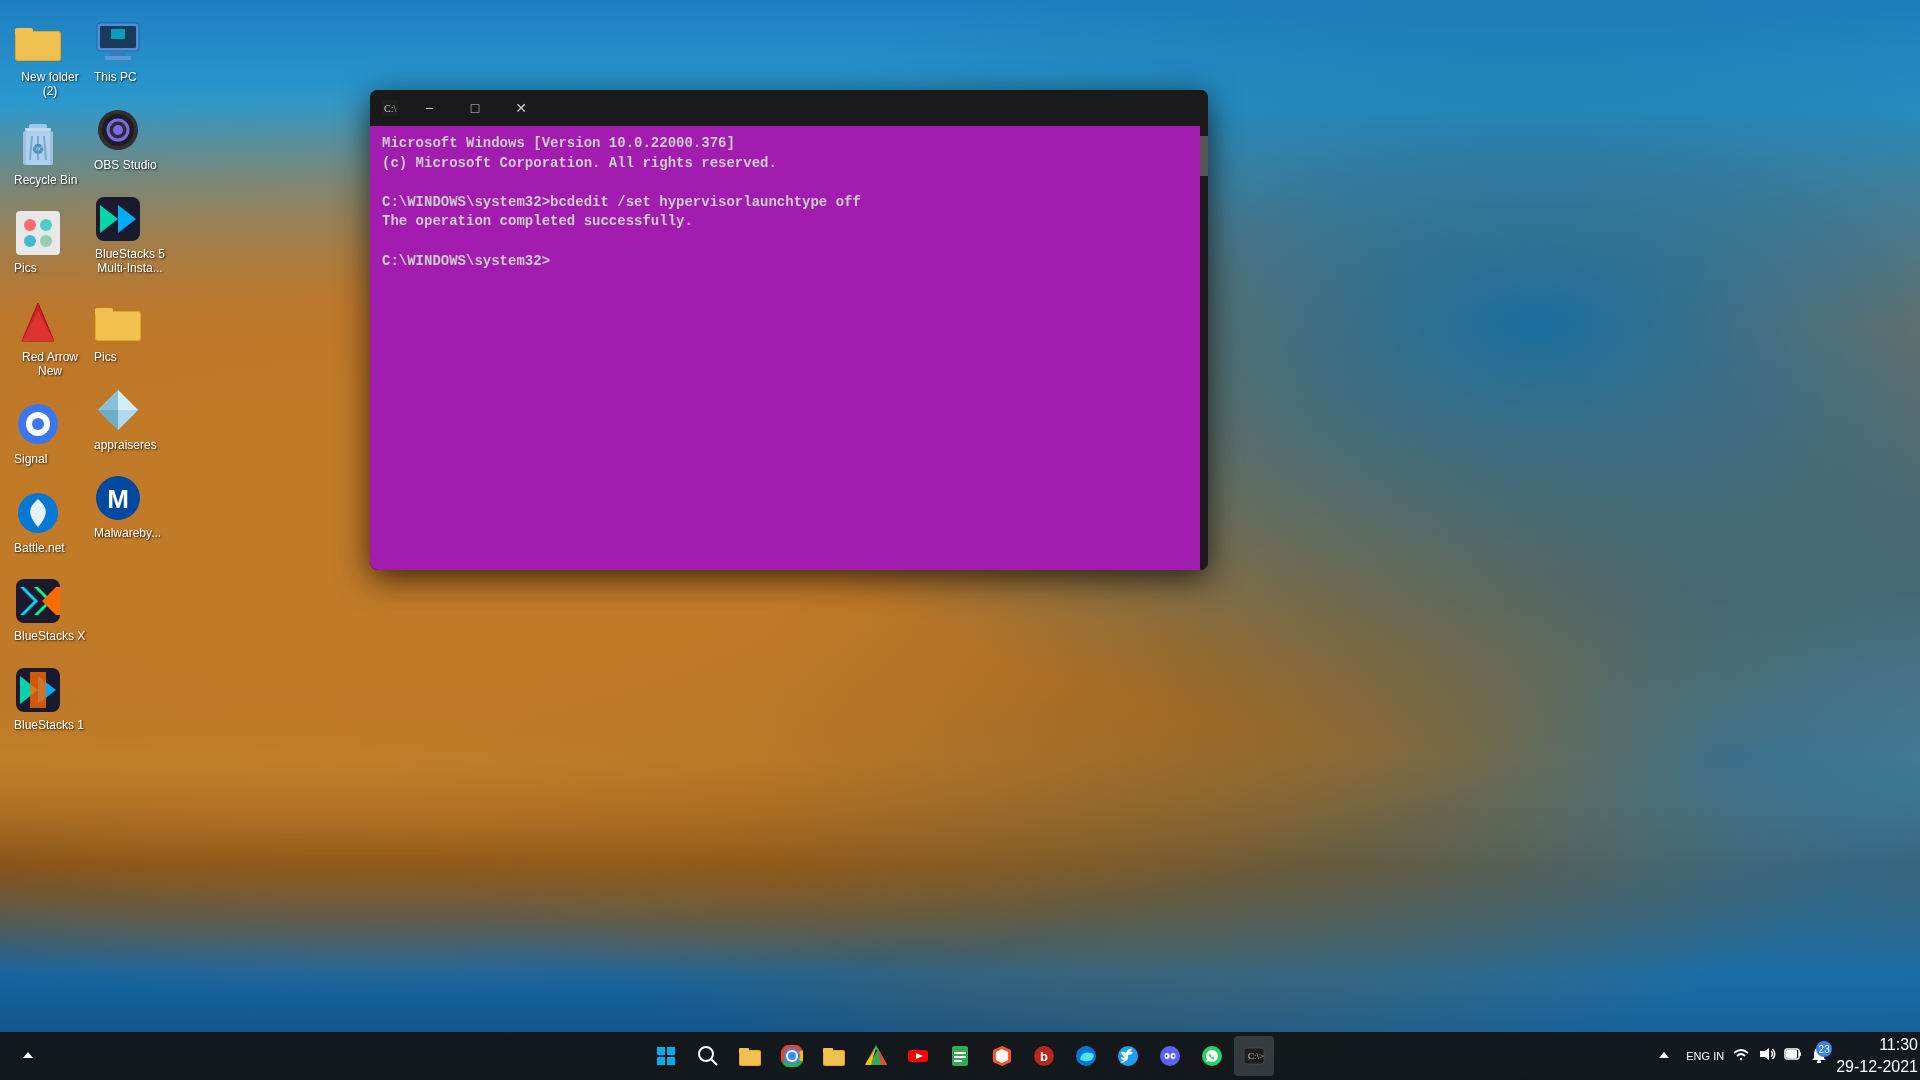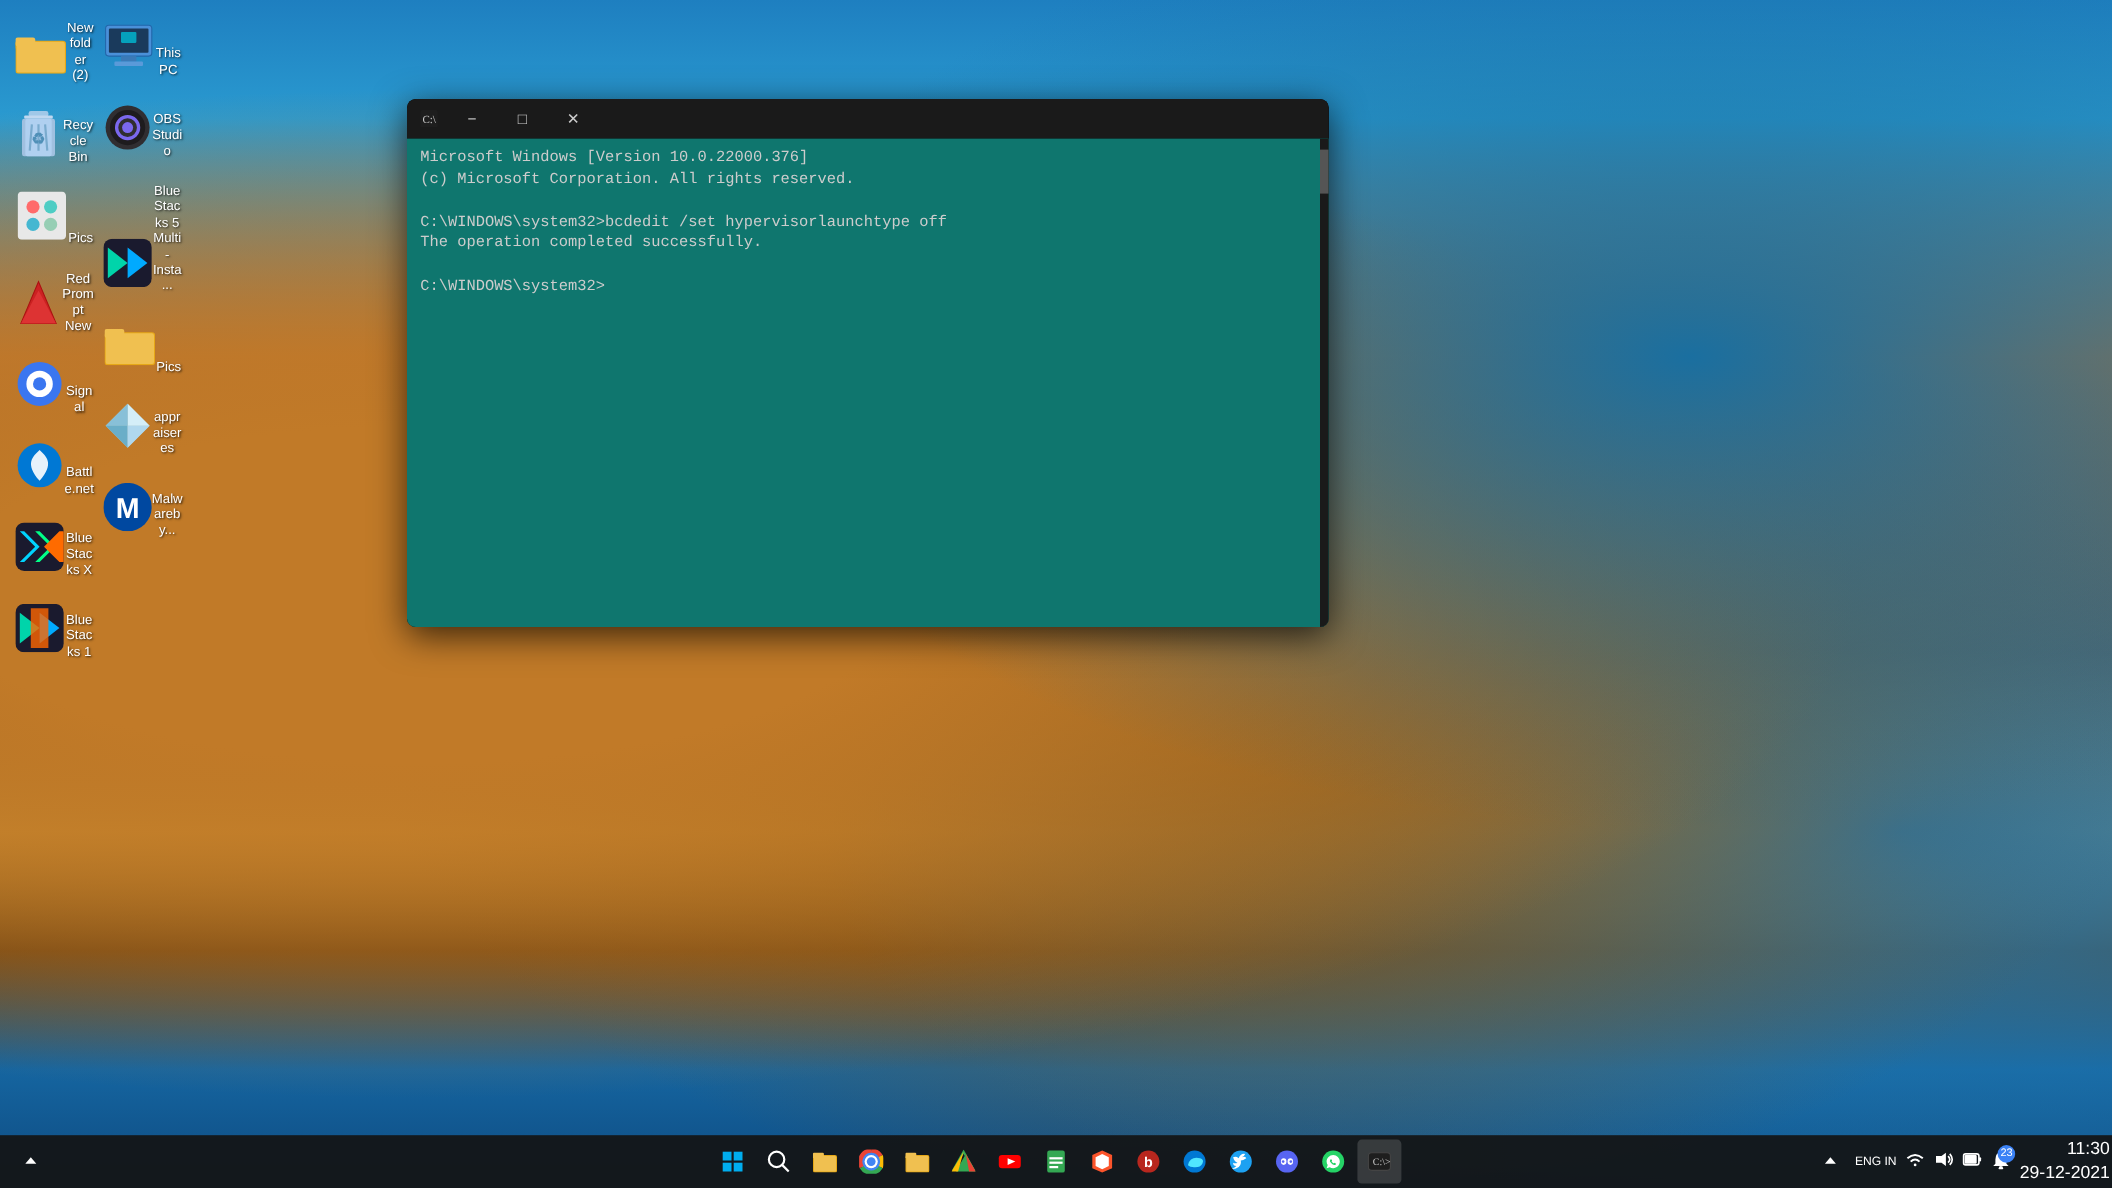--- a/index.html
+++ b/index.html
@@ -89,22 +89,22 @@
       position: absolute;
       top: 10px;
       left: 10px;
       display: flex;
       flex-direction: column;
       gap: 0px;
     }
 
     .desktop-icon {
       display: flex;
-      flex-direction: row;
-      align-items: flex-end;
+      flex-direction: column;
+      align-items: flex-start;
       width: 80px;
       padding: 8px 4px;
       border-radius: 4px;
       cursor: pointer;
       margin-bottom: 6px;
     }
 
     .desktop-icon .icon-img {
       width: 48px;
       height: 48px;
@@ -183,25 +183,26 @@
       display: flex;
       align-items: center;
       justify-content: center;
       color: #cccccc;
       font-size: 14px;
       cursor: pointer;
       border-radius: 0;
     }
 
     .cmd-body {
-      background: #0f766e;
+      background: #a21caf;
       padding: 8px 12px;
       height: calc(100% - 36px);
       overflow: hidden;
       position: relative;
+      font-weight: bold;
     }
 
     .cmd-scrollbar {
       position: absolute;
       right: 0;
       top: 0;
       width: 8px;
       height: 100%;
       background: #1a1a1a;
     }
@@ -315,21 +316,21 @@
       <span class="icon-label">Pics</span>
     </div>
 
     <div class="desktop-icon">
       <div class="icon-img">
         <svg width="42" height="46" viewBox="0 0 42 46">
           <polygon points="5,42 21,4 37,42" fill="#cc2222" stroke="#aa1111" stroke-width="1"></polygon>
           <polygon points="5,42 21,12 37,42" fill="#dd3333"></polygon>
         </svg>
       </div>
-      <span class="icon-label">Red Prompt New</span>
+      <span class="icon-label">Red Arrow New</span>
     </div>
 
     <div class="desktop-icon">
       <div class="icon-img">
         <svg width="44" height="44" viewBox="0 0 44 44">
           <circle cx="22" cy="22" r="20" fill="#3a76f0"></circle>
           <circle cx="22" cy="22" r="12" fill="white"></circle>
           <circle cx="22" cy="22" r="6" fill="#3a76f0"></circle>
         </svg>
       </div>

